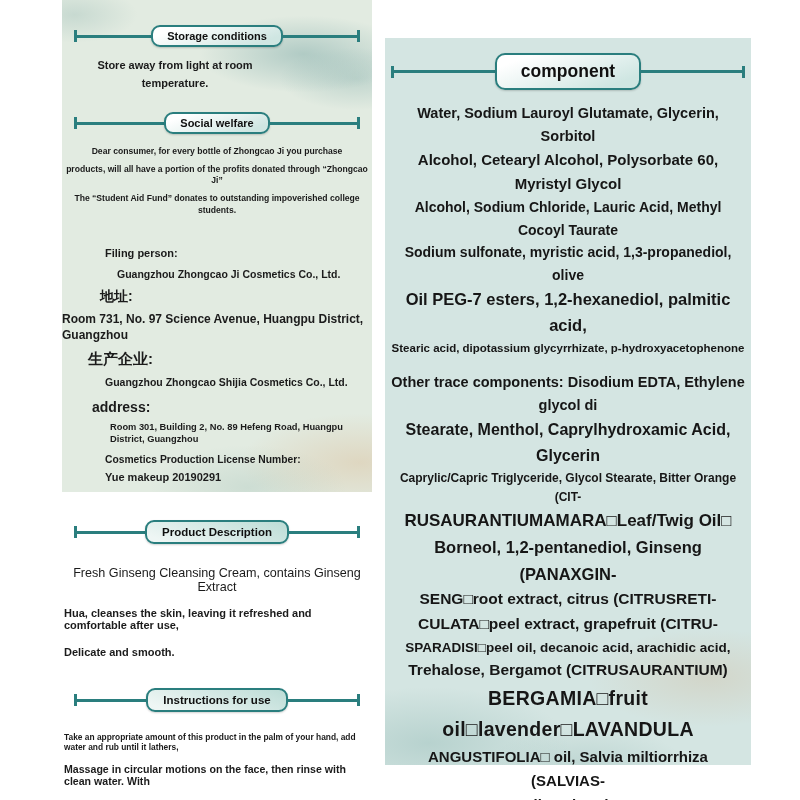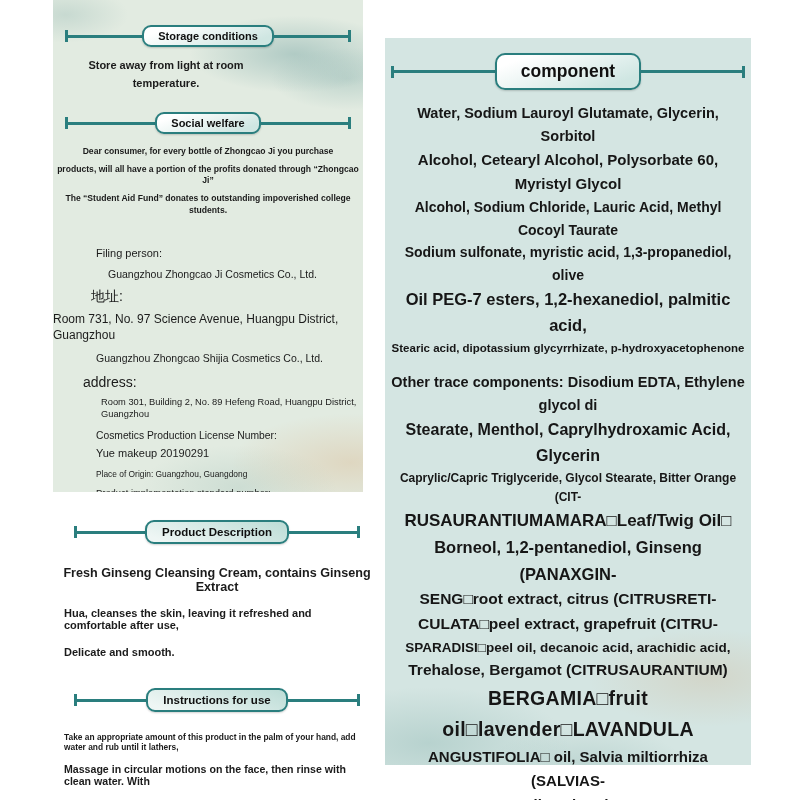--- a/index.html
+++ b/index.html
@@ -1,20 +1,20 @@
 <!DOCTYPE html>
 <html style="--accent-teal: #2a7e7e; --panel-sage: #e2ebe1; --panel-teal: #d4e5e2; --text: #1b1b1b;"><head>
 <meta charset="utf-8">
 <style>
   html,body{margin:0;padding:0;width:800px;height:800px;background:#ffffff;overflow:hidden;
     font-family:"Liberation Sans","DejaVu Sans",sans-serif;color:var(--text,#1b1b1b);}
   .panel{position:absolute;box-sizing:border-box;}
 
   
-  #left-top{left:53px;top:0;width:310px;height:492px;
+  #left-top{left:62px;top:0;width:310px;height:492px;
     background:
       radial-gradient(ellipse 150px 55px at 78% 11%, rgba(96,150,150,.38), transparent 70%),
       radial-gradient(ellipse 110px 45px at 95% 16%, rgba(110,160,158,.30), transparent 70%),
       radial-gradient(ellipse 90px 40px at 4% 3%, rgba(120,165,160,.25), transparent 70%),
       radial-gradient(ellipse 170px 70px at 96% 94%, rgba(214,168,118,.30), transparent 70%),
       radial-gradient(ellipse 140px 60px at 60% 99%, rgba(150,185,175,.28), transparent 70%),
       var(--panel-sage,#e2ebe1);}
   #left-bottom{left:62px;top:492px;width:310px;height:384px;background:#ffffff;}
   #right{left:385px;top:38px;width:366px;height:727px;
     background:
@@ -32,39 +32,39 @@
     font-weight:bold;color:#101010;text-align:center;white-space:nowrap;
     box-shadow:0 1px 2px rgba(0,0,0,.18);}
   .badge-sm{font-size:11px;padding:3px 14px;}
   .badge-md{font-size:11.5px;padding:4px 15px;background:linear-gradient(200deg,#bcdcd6 0%,#eef6f4 90%);}
   .badge-lg{font-size:17.5px;padding:6px 24px;border-radius:10px;}
 
   
   .storage-text{font-size:11px;font-weight:bold;width:178px;margin:9px 0 0 24px;text-align:center;line-height:1.65;}
   .welfare{margin-top:12px;text-align:center;font-weight:bold;}
   .welfare div{font-size:8.6px;margin-top:6px;line-height:1.35;}
-  .filing{margin-top:30px;font-weight:normal;line-height:1.3;}
+  .filing{margin-top:30px;font-weight:bold;line-height:1.3;}
   .fl-label{font-size:11px;margin:0 0 0 43px;}
   .fl-company{font-size:10.5px;margin:7px 0 0 55px;}
   .fl-cn{font-size:14px;margin:6px 0 0 38px;}
   .fl-addr1{font-size:12px;text-align:left;margin-top:7px;}
   .fl-cn2{font-size:15px;margin:5px 0 0 26px;}
   .fl-company2{font-size:10.5px;margin:8px 0 0 43px;}
   .fl-addrlabel{font-size:14px;margin:8px 0 0 30px;}
   .fl-addr2{font-size:9.3px;margin:5px 0 0 48px;}
   .fl-lic-label{font-size:10.3px;margin:8px 0 0 43px;}
   .fl-lic{font-size:11px;margin:4px 0 0 43px;}
   .fl-origin{font-size:8.4px;margin:9px 0 0 43px;}
   .fl-std-label{font-size:9.4px;margin:7px 0 0 43px;}
   .fl-std{font-size:9.4px;margin:7px 0 0 50px;}
   .fl-batch{font-size:7.9px;text-align:center;margin:7px auto 0;width:72%;line-height:1.5;}
   .fl-web{font-size:12px;margin:5px 0 0 43px;}
 
   
-  .pd1{font-size:12.6px;font-weight:bold;text-align:center;margin-top:22px;}
+  .pd1{font-size:12.6px;font-weight:normal;text-align:center;margin-top:22px;}
   .pd2{font-size:11px;font-weight:bold;margin:13px 0 0 2px;}
   .pd3{font-size:11px;font-weight:bold;margin:15px 0 0 2px;}
   .iu1{font-size:8.4px;font-weight:bold;margin:20px 0 0 2px;}
   .iu2{font-size:10.6px;font-weight:bold;margin:11px 0 0 2px;}
 
   
   .ing{margin-top:12px;text-align:center;font-weight:bold;line-height:1.6;color:#161616;}
   .ing div{padding:0 6px;}
   .gap{margin-top:14px;}
   .s115{font-size:11.5px;} .s12{font-size:12px;}
@@ -99,20 +99,21 @@
     <div>Dear consumer, for every bottle of Zhongcao Ji you purchase</div>
     <div>products, will all have a portion of the profits donated through “Zhongcao Ji”</div>
     <div>The “Student Aid Fund” donates to outstanding impoverished college students.</div>
   </div>
 
   <div class="filing">
     <div class="fl-label">Filing person:</div>
     <div class="fl-company">Guangzhou Zhongcao Ji Cosmetics Co., Ltd.</div>
     <div class="fl-cn">地址:</div>
     <div class="fl-addr1">Room 731, No. 97 Science Avenue, Huangpu District, Guangzhou</div>
+    <div class="fl-cn2">生产企业:</div>
     <div class="fl-company2">Guangzhou Zhongcao Shijia Cosmetics Co., Ltd.</div>
     <div class="fl-addrlabel">address:</div>
     <div class="fl-addr2">Room 301, Building 2, No. 89 Hefeng Road, Huangpu District, Guangzhou</div>
     <div class="fl-lic-label">Cosmetics Production License Number:</div>
     <div class="fl-lic">Yue makeup 20190291</div>
     <div class="fl-origin">Place of Origin: Guangzhou, Guangdong</div>
     <div class="fl-std-label">Product implementation standard number:</div>
     <div class="fl-std">Yue G Makeup Net Record Number 2022208417</div>
     <div class="fl-batch">The production batch number and expiration date are shown on the packaging.</div>
     <div class="fl-web">Website: www.zhongcaoji.com.cn</div>

